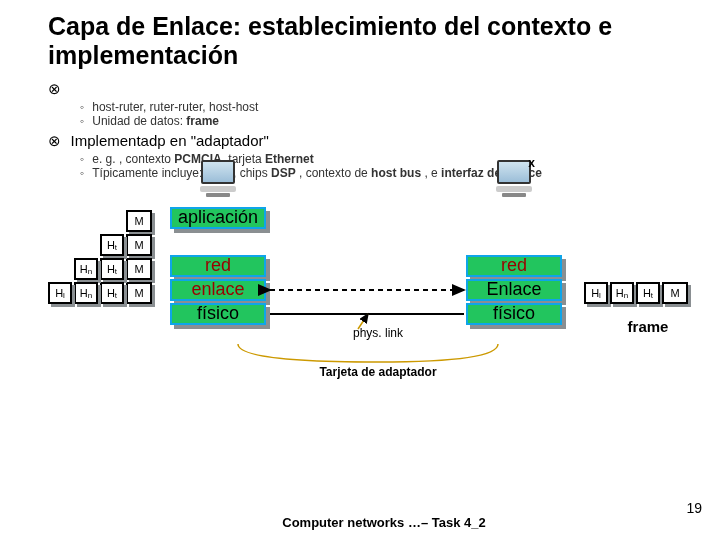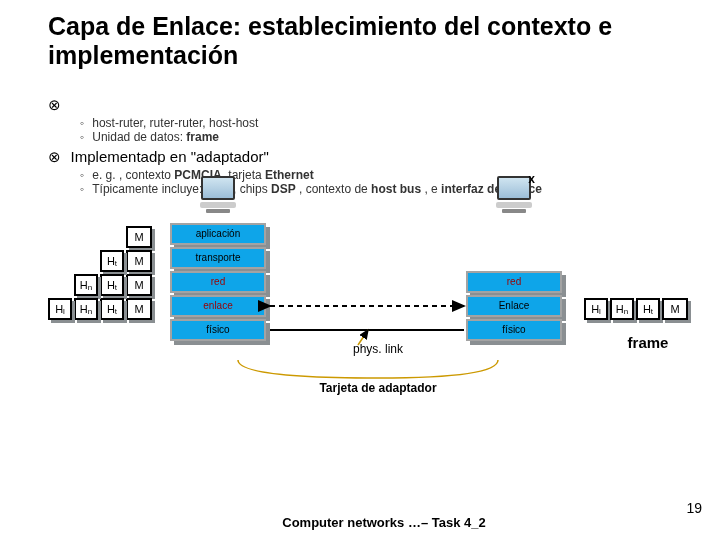--- a/index.html
+++ b/index.html
@@ -1,27 +1,27 @@
 <!DOCTYPE html>
 <html><head>
 <meta charset="utf-8">
 <style>
   * { margin: 0; padding: 0; box-sizing: border-box; }
   body { width: 720px; height: 540px; font-family: Arial, sans-serif; background: #fff; position: relative; }
   .slide { padding: 12px 32px 0 48px; }
-  .title { font-size: 25px; font-weight: bold; line-height: 1.15; margin-bottom: 26px; }
+  .title { font-size: 25px; font-weight: bold; line-height: 1.15; margin-bottom: 10px; }
   .bullet-l1 { font-size: 15px; margin: 4px 0 2px 0; display: flex; align-items: baseline; }
   .bullet-l1 .mark { margin-right: 10px; font-family: serif; }
   .bullet-l2 { font-size: 12px; margin-left: 32px; color: #333; display: flex; align-items: baseline; }
   .bullet-l2 .dot { margin-right: 8px; }
   .bullet-l2 b { font-weight: bold; }
   .diagram { position: relative; margin-top: 14px; height: 230px; }
   .shadowbox { position: absolute; }
   .shadowbox .sh { position: absolute; top: 4px; left: 4px; background: #8a8f92; width: 100%; height: 100%; }
-  .shadowbox .fg { position: relative; background: #0ea5e9; border: 2px solid #a3a3a3; width: 100%; height: 100%; display: flex; align-items: center; justify-content: center; font-size: 10px; }
+  .shadowbox .fg { position: relative; background: #22c55e; border: 2px solid #0ea5e9; width: 100%; height: 100%; display: flex; align-items: center; justify-content: center; font-size: 18px; }
   .shadowbox .fg.red-text { color: #9b0000; }
   .hdrbox { position: absolute; width: 24px; height: 22px; }
   .hdrbox .sh { position: absolute; top: 3px; left: 3px; background:#8a8f92; width: 100%; height: 100%; }
   .hdrbox .fg { position: relative; background: #fff; border: 2px solid #000; width:100%; height:100%; display:flex; align-items:center; justify-content:center; font-size: 11px; }
   .hdrbox .fg sub { font-size: 8px; line-height: 0; position: relative; top: 3px; }
   .computer { position: absolute; width: 44px; height: 38px; }
   .computer .screen { width: 34px; height: 24px; border: 2px solid #333; background: linear-gradient(#cfe4f0,#9cbed8); border-radius: 2px; margin: 0 auto; position: relative; }
   .computer .screen .corner { position: absolute; right: -6px; top: -6px; font-size: 12px; font-weight: bold; }
   .computer .base { width: 36px; height: 6px; background: #ccc; margin: 2px auto 0; border-radius: 2px; }
   .computer .kb { width: 24px; height: 4px; background: #888; margin: 1px auto 0; border-radius: 1px; }
@@ -122,24 +122,20 @@
         <div class="fg">
           <span>H</span>
           <sub>l</sub>
         </div>
       </div>
 
     <div class="shadowbox" style="left:122px; top:13px; width:96px; height:22px;">
         <div class="sh"></div>
         <div class="fg">aplicación</div>
       </div>
-    <div class="shadowbox" style="left:122px; top:37px; width:96px; height:22px;">
-        <div class="sh"></div>
-        <div class="fg">transporte</div>
-      </div>
     <div class="shadowbox" style="left:122px; top:61px; width:96px; height:22px;">
         <div class="sh"></div>
         <div class="fg red-text">red</div>
       </div>
     <div class="shadowbox" style="left:122px; top:85px; width:96px; height:22px;">
         <div class="sh"></div>
         <div class="fg red-text">enlace</div>
       </div>
     <div class="shadowbox" style="left:122px; top:109px; width:96px; height:22px;">
         <div class="sh"></div>

